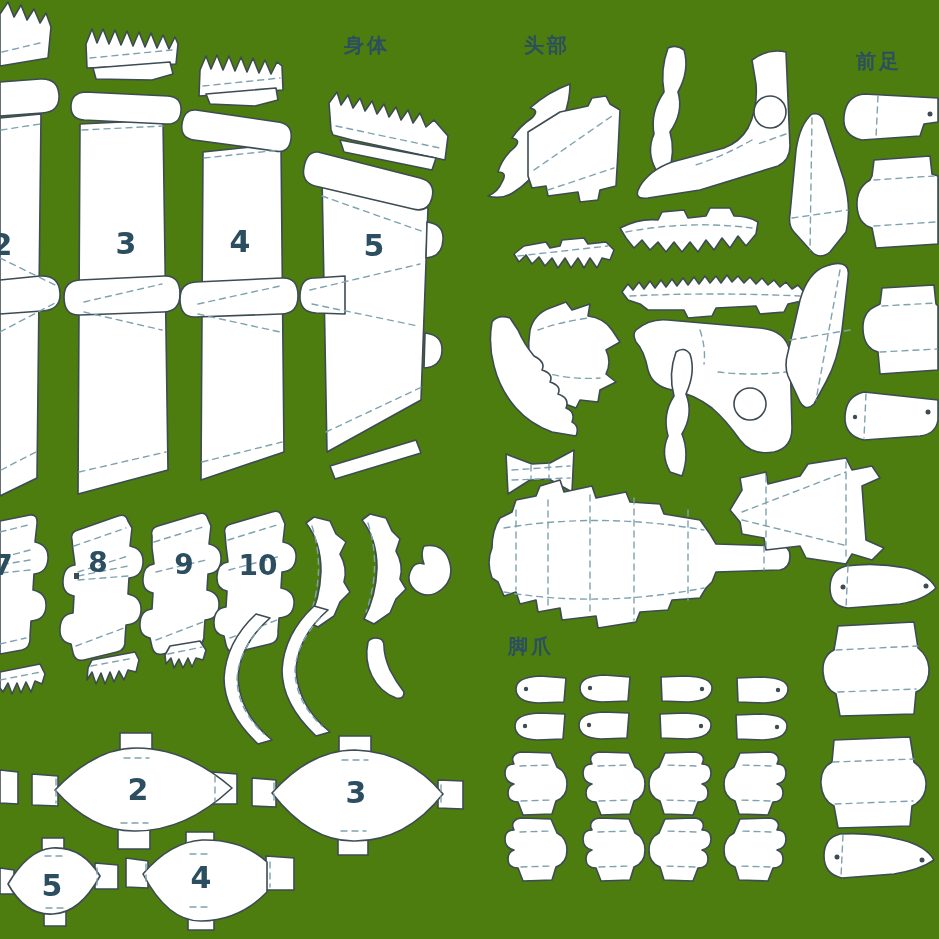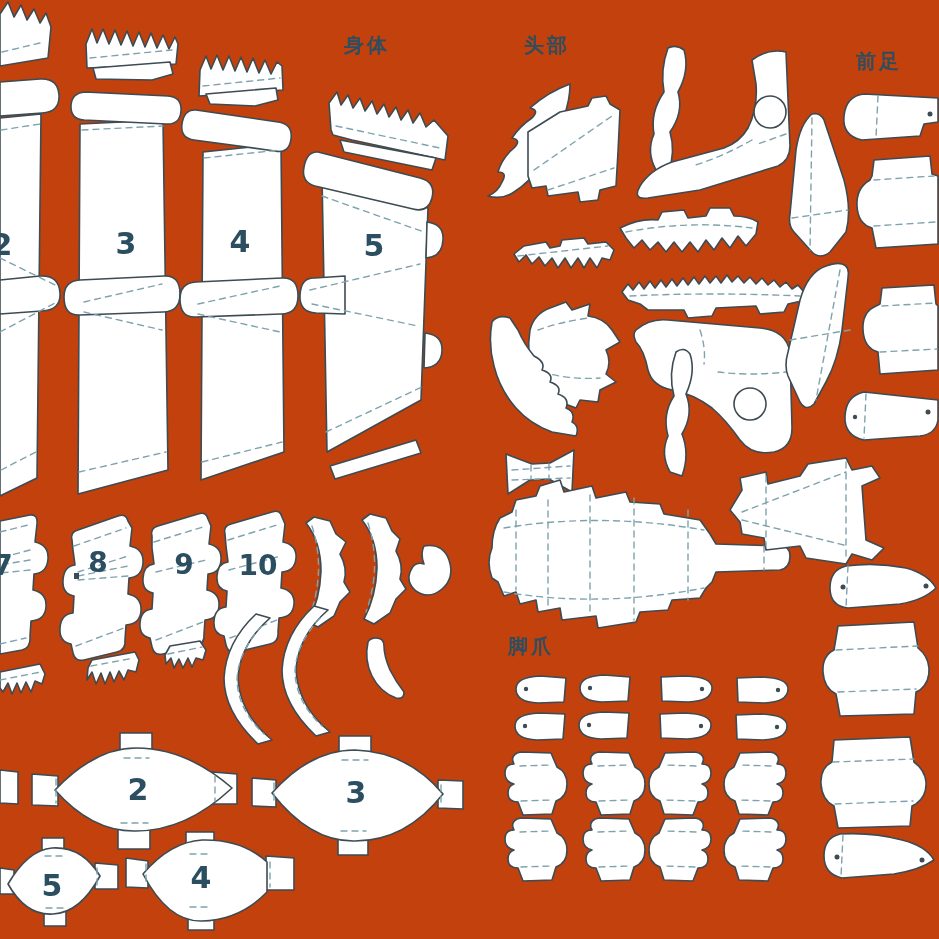--- a/index.html
+++ b/index.html
@@ -1,16 +1,16 @@
 <!DOCTYPE html>
 <html><head>
 <meta charset="utf-8">
 <style>
   html,body{margin:0;padding:0;background:#ffffff;}
-  .sheet{position:relative;width:939px;height:939px;background:#c2410c;overflow:hidden;
+  .sheet{position:relative;width:939px;height:939px;background:#4d7c0f;overflow:hidden;
          font-family:"DejaVu Sans",sans-serif;}
   svg{display:block}
   .pc{fill:#ffffff;stroke:#3d4b53;stroke-width:1.6;stroke-linejoin:round;stroke-linecap:round;}
   .fold{fill:none;stroke:#7fa3ae;stroke-width:1.4;stroke-dasharray:6 5;stroke-linecap:round;}
   .dot{fill:#3d4b53;stroke:none;}
   .section-label{font-size:20px;font-weight:bold;fill:#2b4e61;letter-spacing:3px;}
   .num{font-size:30px;font-weight:bold;fill:#2b4e61;text-anchor:middle;}
   .num-s{font-size:28px;font-weight:bold;fill:#2b4e61;text-anchor:middle;}
 </style>
 </head>

